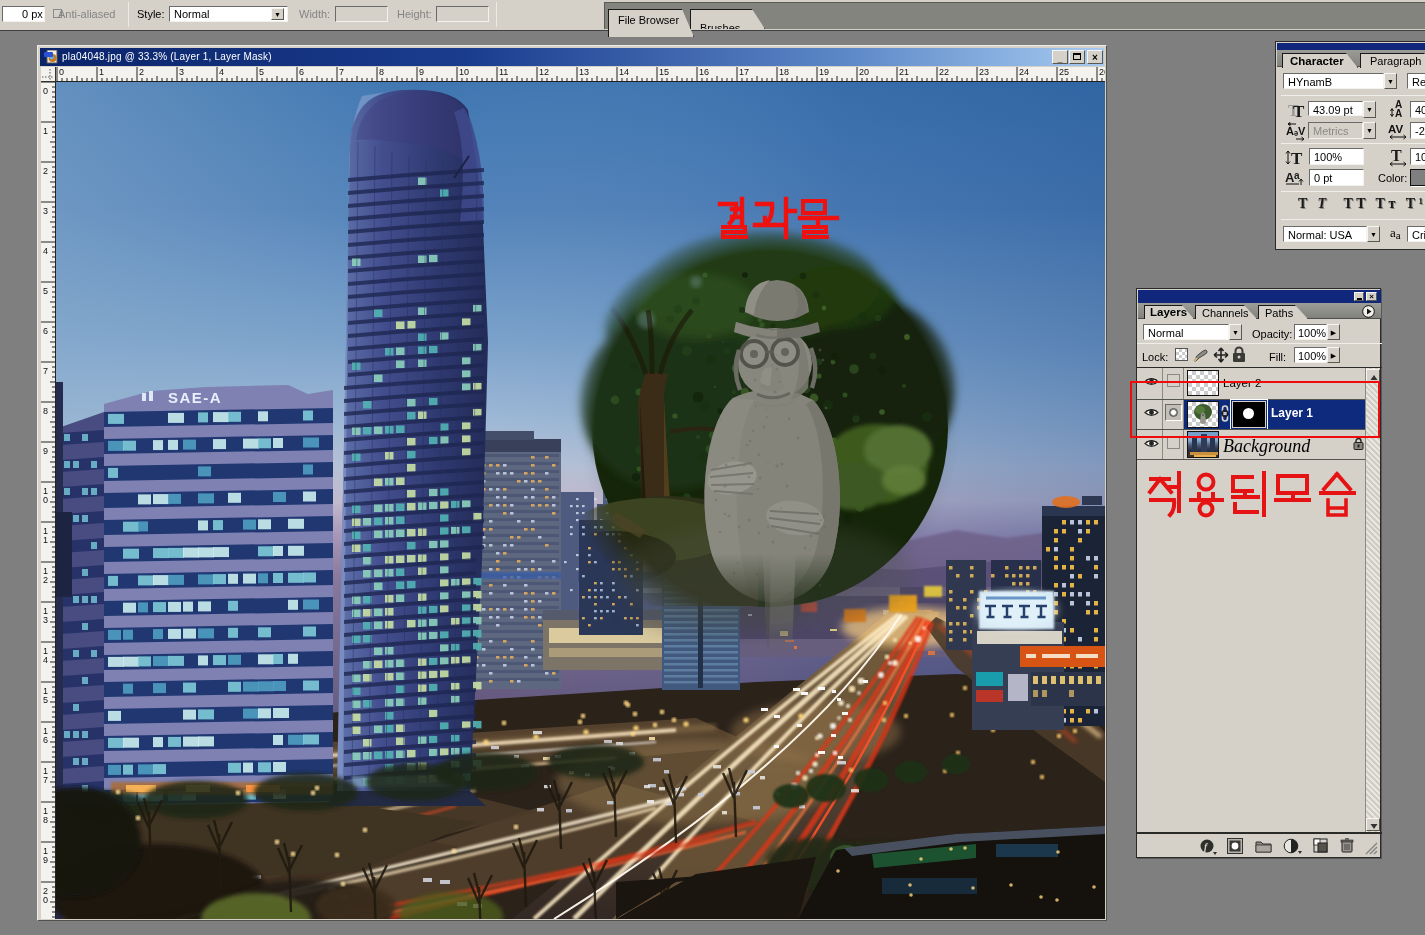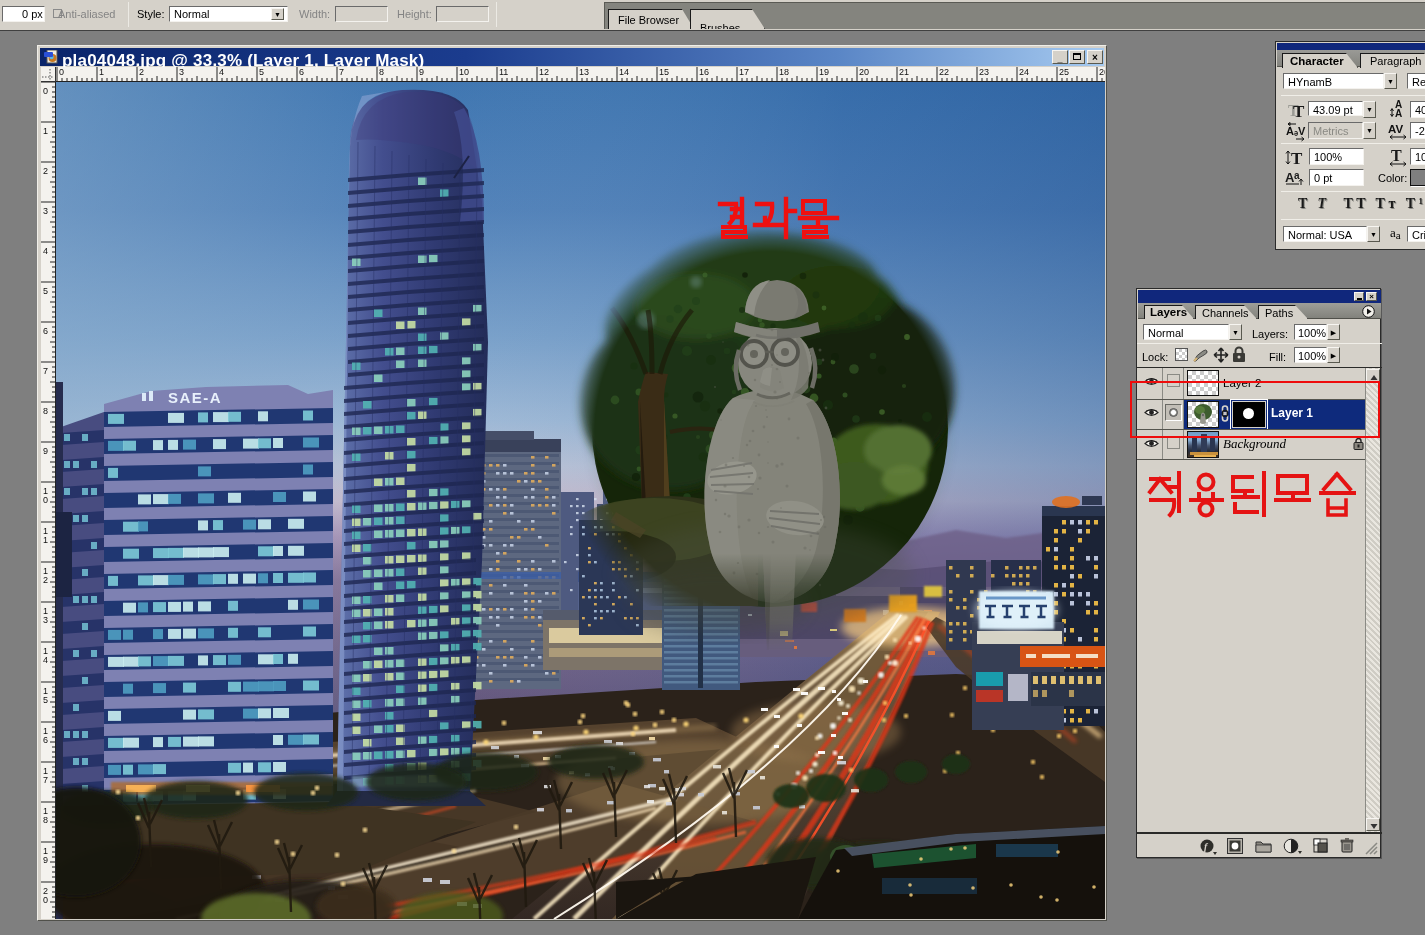--- a/index.html
+++ b/index.html
@@ -22,34 +22,34 @@
  <div class="abs" style="left:128px;top:2px;width:1px;height:25px;background:#9a9a94;border-right:1px solid #eceae4;"></div>
  <div class="abs lbl" style="left:137px;top:8px;">Style:</div>
  <div class="abs inp" style="left:169px;top:6px;width:119px;height:16px;padding:1px 0 0 4px;">Normal</div>
  <div class="abs btn3d dd" style="left:271px;top:8px;height:12px;line-height:12px;">▼</div>
  <div class="abs lbl dis" style="left:299px;top:8px;">Width:</div>
  <div class="abs" style="left:335px;top:6px;width:53px;height:16px;background:#d5d1c9;border-top:1px solid #6a6a6a;border-left:1px solid #6a6a6a;border-bottom:1px solid #f4f2ee;border-right:1px solid #f4f2ee;"></div>
  <div class="abs lbl dis" style="left:397px;top:8px;">Height:</div>
  <div class="abs" style="left:436px;top:6px;width:53px;height:16px;background:#d5d1c9;border-top:1px solid #6a6a6a;border-left:1px solid #6a6a6a;border-bottom:1px solid #f4f2ee;border-right:1px solid #f4f2ee;"></div>
  <div class="abs" style="left:496px;top:2px;width:1px;height:25px;background:#9a9a94;border-right:1px solid #eceae4;"></div>
  <div class="abs" style="left:604px;top:2px;width:821px;height:27px;background:#84847e;border-top:1px solid #5a5a54;border-left:1px solid #5a5a54;"></div>
- <div class="abs" style="left:608px;top:9px;width:86px;height:20px;background:#d5d1c9;border:1px solid #1a1a1a;border-bottom:none;clip-path:polygon(0 0,74px 0,100% 100%,0 100%);font-size:11px;padding:4px 0 0 9px;">File Browser</div>
+ <div class="abs" style="left:608px;top:9px;width:86px;height:28px;background:#d5d1c9;border:1px solid #1a1a1a;border-bottom:none;clip-path:polygon(0 0,74px 0,100% 100%,0 100%);font-size:11px;padding:4px 0 0 9px;">File Browser</div>
  <div class="abs" style="left:690px;top:9px;width:75px;height:20px;background:#d5d1c9;border:1px solid #1a1a1a;border-bottom:none;clip-path:polygon(0 0,62px 0,100% 100%,0 100%);font-size:11px;padding:12px 0 0 9px;">Brushes</div>
 </div>
 
 <div class="abs" style="left:37px;top:45px;width:1070px;height:876px;background:#d5d1c9;
  border-top:1px solid #f0eee8;border-left:1px solid #f0eee8;border-right:1px solid #50504a;border-bottom:1px solid #50504a;">
  <div class="abs" style="left:2px;top:2px;width:1064px;height:18px;background:linear-gradient(90deg,#0a246a 0%,#1b3c8e 40%,#5a86c6 75%,#a6caf0 100%);">
   <svg class="abs" style="left:4px;top:2px" width="14" height="14" viewBox="0 0 14 14">
    <rect x="3" y="0" width="10" height="13" fill="#f0ede4" stroke="#555"></rect>
    <circle cx="8.5" cy="8" r="4" fill="#c87820"></circle>
         <circle cx="7.5" cy="7" r="2.2" fill="#58b8e8"></circle>
    <rect x="0" y="2" width="9" height="5" rx="1" fill="#2a50d8"></rect>
   </svg>
-  <span class="abs" style="left:22px;top:3px;color:#fff;font-size:17px;font-weight:bold;letter-spacing:0.2px;">pla04048.jpg @ 33.3% (Layer 1, Layer Mask)</span>
+  <span class="abs" style="left:22px;top:3px;color:#fff;font-size:10px;font-weight:normal;letter-spacing:0.2px;">pla04048.jpg @ 33.3% (Layer 1, Layer Mask)</span>
   <div class="abs btn3d" style="left:1012px;top:2px;width:16px;height:14px;font-size:9px;font-weight:bold;text-align:center;line-height:17px;">_</div>
   <div class="abs btn3d" style="left:1029px;top:2px;width:16px;height:14px;">
         <div class="abs" style="left:3px;top:2px;width:8px;height:7px;border:1px solid #000;border-top-width:2px;"></div>
       </div>
   <div class="abs btn3d" style="left:1047px;top:2px;width:16px;height:14px;font-size:10px;font-weight:bold;text-align:center;line-height:13px;">×</div>
  </div>
 <div class="abs" style="left:3px;top:21px;width:15px;height:15px;background:#f4f2ee;border-right:1px solid #333;border-bottom:1px solid #333;"></div>
     <svg class="abs" style="left:3px;top:21px" width="15" height="15">
       <path d="M1,10 H13 M9,2 V14" stroke="#555" stroke-width="1" stroke-dasharray="1.5,1.5" fill="none"></path>
     </svg>
@@ -2183,21 +2183,21 @@
    <div class="abs" style="left:6px;top:2px;width:50px;height:14px;background:#d5d1c9;border:1px solid #1a1a1a;border-bottom:none;clip-path:polygon(0 0,38px 0,100% 100%,0 100%);font-size:11.5px;font-weight:bold;padding:0 0 0 5px;">Layers</div>
    <div class="abs" style="left:57px;top:2px;width:62px;height:14px;background:#d5d1c9;border:1px solid #1a1a1a;border-bottom:none;clip-path:polygon(0 0,49px 0,100% 100%,0 100%);font-size:11px;padding:1px 16px 0 6px;">Channels</div>
    <div class="abs" style="left:120px;top:2px;width:50px;height:14px;background:#d5d1c9;border:1px solid #1a1a1a;border-bottom:none;clip-path:polygon(0 0,37px 0,100% 100%,0 100%);font-size:11px;padding:1px 0 0 6px;">Paths</div>
    <svg class="abs" style="left:224px;top:2px" width="13" height="13">
         <circle cx="6.5" cy="6.5" r="5.8" fill="#f2f0ea" stroke="#111"></circle>
         <path d="M5,3.5 L9.5,6.5 L5,9.5 Z" fill="#111"></path>
       </svg>
  </div>
  <div class="abs inp" style="left:6px;top:35px;width:86px;height:16px;padding:2px 0 0 4px;">Normal</div>
  <div class="abs btn3d dd" style="left:92px;top:35px;height:16px;line-height:15px;">▼</div>
- <div class="abs lbl" style="left:115px;top:39px;">Layers:</div>
+ <div class="abs lbl" style="left:115px;top:39px;">Opacity:</div>
  <div class="abs inp" style="left:157px;top:35px;width:33px;height:16px;padding:2px 0 0 3px;">100%</div>
  <div class="abs btn3d" style="left:190px;top:35px;width:13px;height:16px;font-size:7px;text-align:center;line-height:16px;">▶</div>
  <div class="abs" style="left:0px;top:54px;width:245px;height:1px;background:#8a8a84;border-bottom:1px solid #f0eee8;"></div>
  <div class="abs lbl" style="left:5px;top:62px;">Lock:</div>
  <div class="abs" style="left:38px;top:59px;width:13px;height:13px;background:#fff;background-image:linear-gradient(45deg,#ccc 25%,transparent 25%,transparent 75%,#ccc 75%),linear-gradient(45deg,#ccc 25%,transparent 25%,transparent 75%,#ccc 75%);background-size:6px 6px;background-position:0 0,3px 3px;border:1px solid #555;"></div>
  <svg class="abs" style="left:55px;top:59px" width="17" height="15">
       <path d="M2,13 Q4,7 11,3 Q14,1 15,3 Q16,5 12,7 Q6,10 4,13 Z" fill="#8a8a84" stroke="#333" stroke-width="0.8"></path>
       <path d="M2,13 L5,10" stroke="#d8b878" stroke-width="2"></path>
     </svg>
  <svg class="abs" style="left:76px;top:58px" width="16" height="16">
@@ -2259,21 +2259,21 @@
       <path d="M2,4 Q7.5,1.5 13,4" fill="none" stroke="#111" stroke-width="0.8"></path>
     </svg>
  <div class="abs" style="left:30px;top:147px;width:13px;height:13px;border:1px solid #8a8a84;"></div>
  <div class="abs" style="left:50px;top:142px;width:32px;height:27px;border:1px solid #111;background:linear-gradient(#6f9cc8 0%,#88aed4 32%,#45536e 55%,#252c3c 75%,#433222 100%);overflow:hidden;">
    <div class="abs" style="left:4px;top:4px;width:5px;height:16px;background:#28344e;"></div>
    <div class="abs" style="left:13px;top:2px;width:6px;height:18px;background:#303c58;"></div>
    <div class="abs" style="left:22px;top:6px;width:5px;height:13px;background:#2a3650;"></div>
    <div class="abs" style="left:2px;top:20px;width:28px;height:3px;background:#c8903c;"></div>
    <div class="abs" style="left:6px;top:23px;width:22px;height:2px;background:#e8b050;"></div>
  </div>
- <div class="abs" style="left:86px;top:147px;font-size:13px;font-style:italic;font-family:'Liberation Serif';">Background</div>
+ <div class="abs" style="left:86px;top:147px;font-size:18px;font-style:italic;font-family:'Liberation Serif';">Background</div>
  <svg class="abs" style="left:216px;top:148px" width="11" height="13">
       <rect x="1" y="5.5" width="9" height="7" rx="1" fill="#8a867e" stroke="#222" stroke-width="1"></rect>
       <path d="M3,5.5 V4 a2.5,2.5 0 0 1 5,0 V5.5" fill="none" stroke="#222" stroke-width="1.4"></path>
       <rect x="4.5" y="7.5" width="2" height="3" fill="#222"></rect>
     </svg>
  <div class="abs" style="left:0px;top:170px;width:228px;height:1px;background:#55554f;"></div>
 
  <div class="abs" style="left:228px;top:79px;width:15px;height:464px;background:repeating-linear-gradient(45deg,#e9e6df 0,#e9e6df 2px,#cfccc4 2px,#cfccc4 4px);border-left:1px solid #8a8a84;"></div>
  <div class="abs btn3d" style="left:229px;top:80px;width:14px;height:13px;"><svg width="14" height="13">
         <path d="M7,4 L10.5,9 H3.5 Z" fill="#333"></path>

